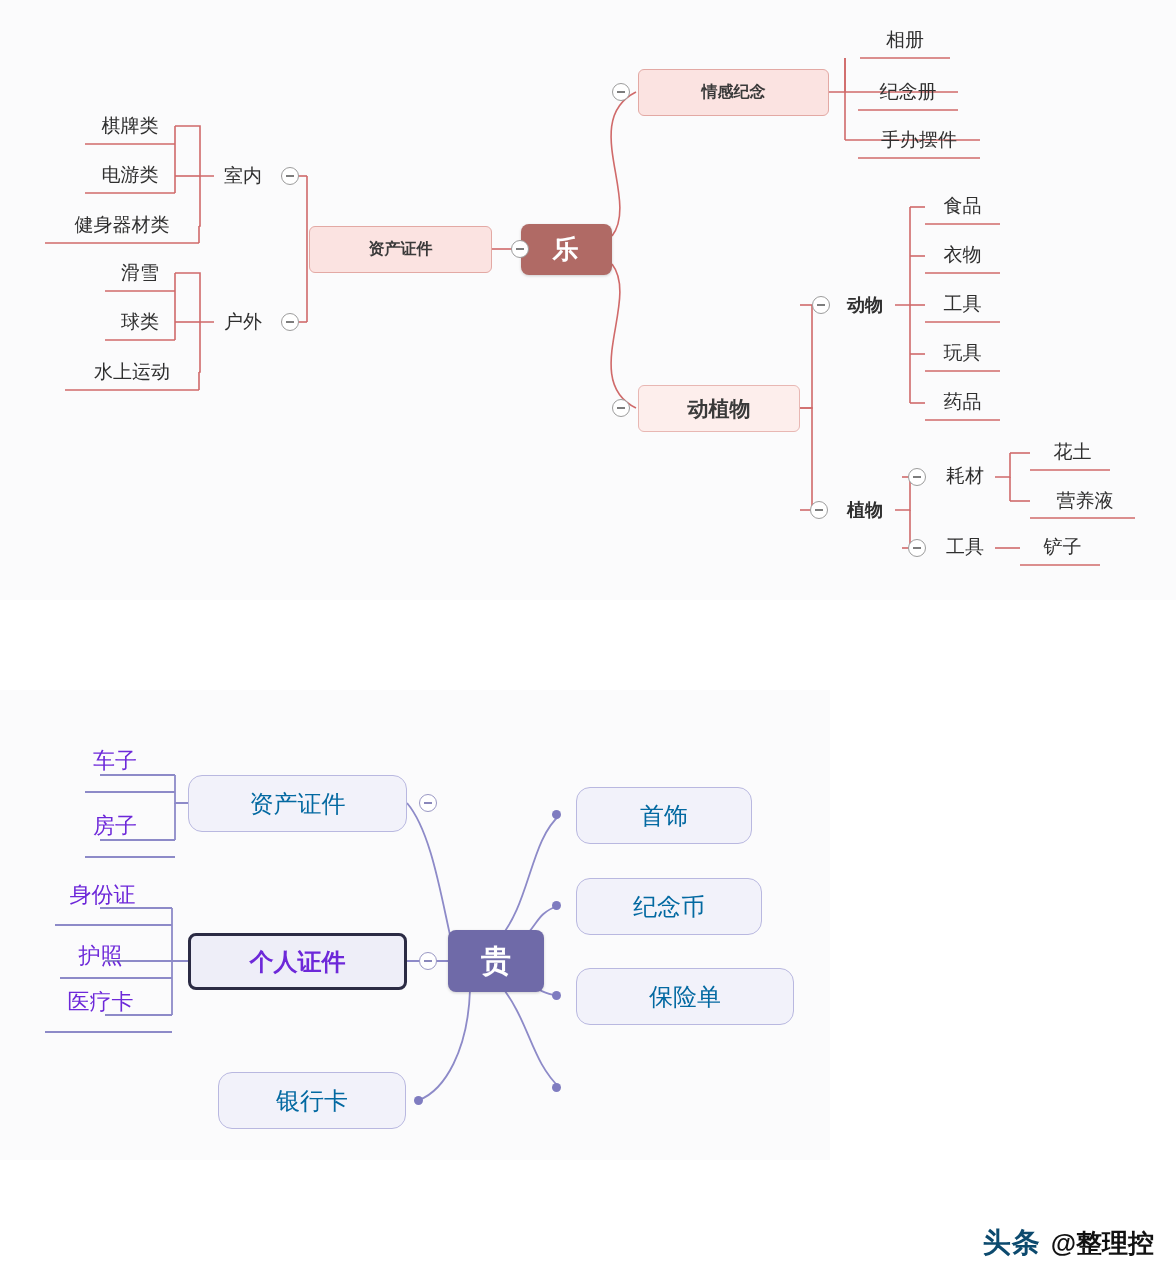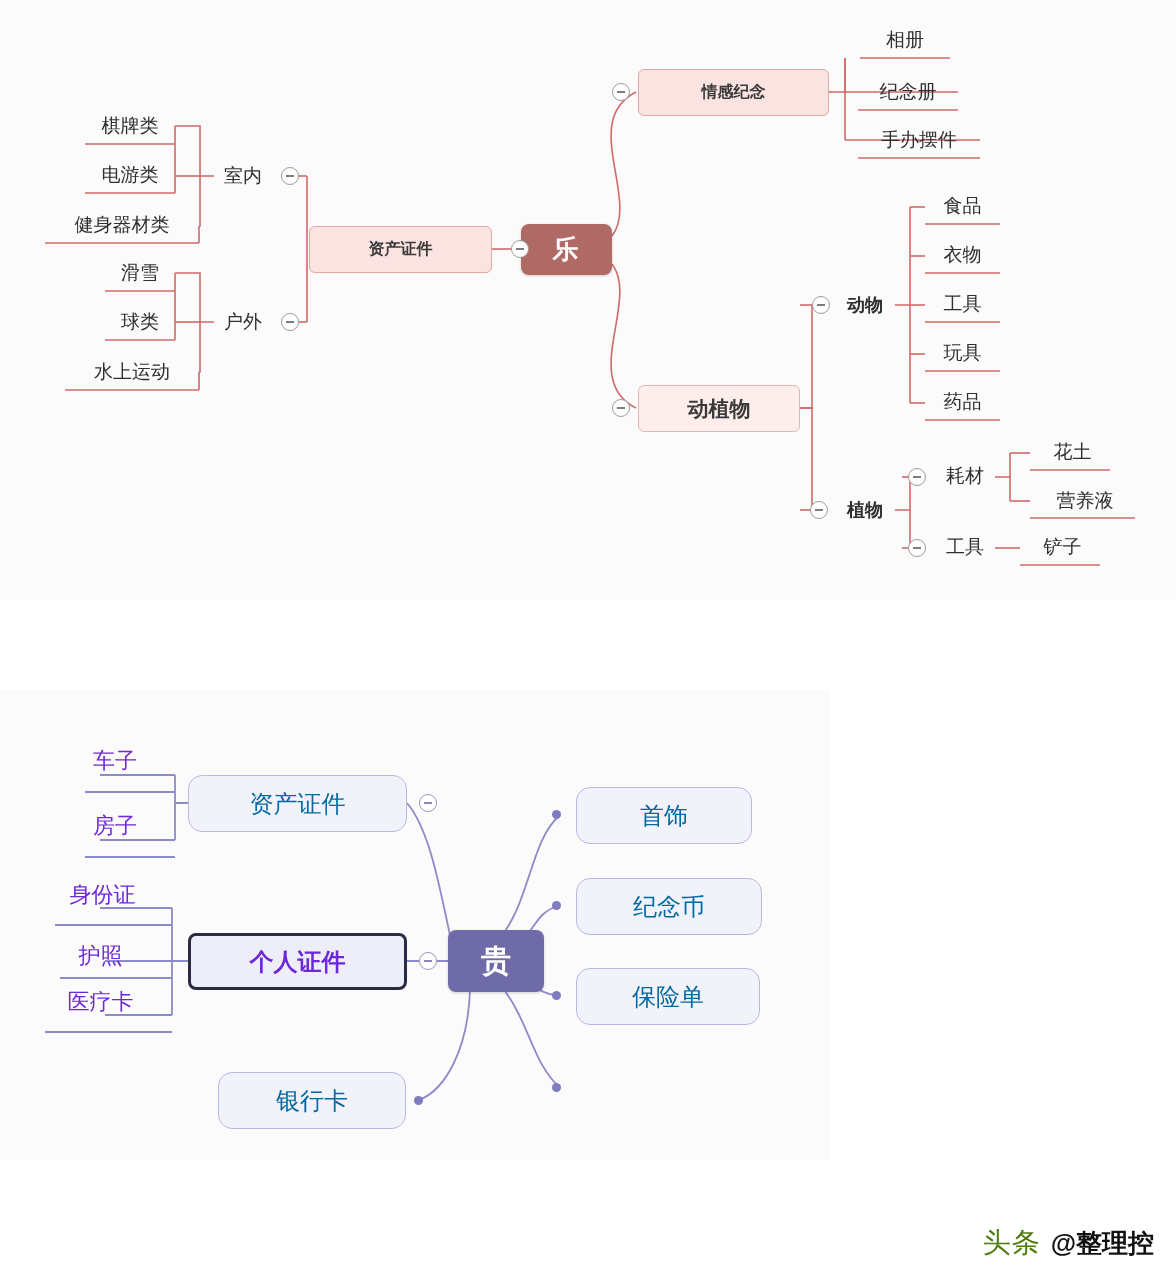--- a/index.html
+++ b/index.html
@@ -147,22 +147,22 @@
   .watermark {
     position: absolute;
     right: 22px;
     bottom: 24px;
     display: flex;
     align-items: center;
     gap: 10px;
   }
   .watermark .wm-logo {
     font-size: 28px;
-    font-weight: normal;
-    color: #4d7c0f;
+    font-weight: bold;
+    color: #0c4a6e;
     letter-spacing: 1px;
   }
   .watermark .wm-name {
     font-size: 26px;
     font-weight: bold;
     color: #111;
   }
 </style>
 </head>
 <body>
@@ -371,21 +371,21 @@
     <div class="node n-box-purple" style="left:218px; top:382px; width:188px; height:57px;">银行卡</div>
     <div class="bullet" style="left:414px; top:406px;"></div>
 
     <div class="bullet" style="left:552px; top:120px;"></div>
     <div class="node n-box-purple" style="left:576px; top:97px; width:176px; height:57px;">首饰</div>
 
     <div class="bullet" style="left:552px; top:211px;"></div>
     <div class="node n-box-purple" style="left:576px; top:188px; width:186px; height:57px;">纪念币</div>
 
     <div class="bullet" style="left:552px; top:301px;"></div>
-    <div class="node n-box-purple" style="left:576px; top:278px; width:184px; height:57px;">保险单</div>
+    <div class="node n-box-purple" style="left:576px; top:278px; width:218px; height:57px;">保险单</div>
 
     <div class="bullet" style="left:552px; top:393px;"></div>
   </div>
 
   <div class="watermark">
     <span class="wm-logo">头条</span>
     <span class="wm-name">@整理控</span>
   </div>
 
 </div>

